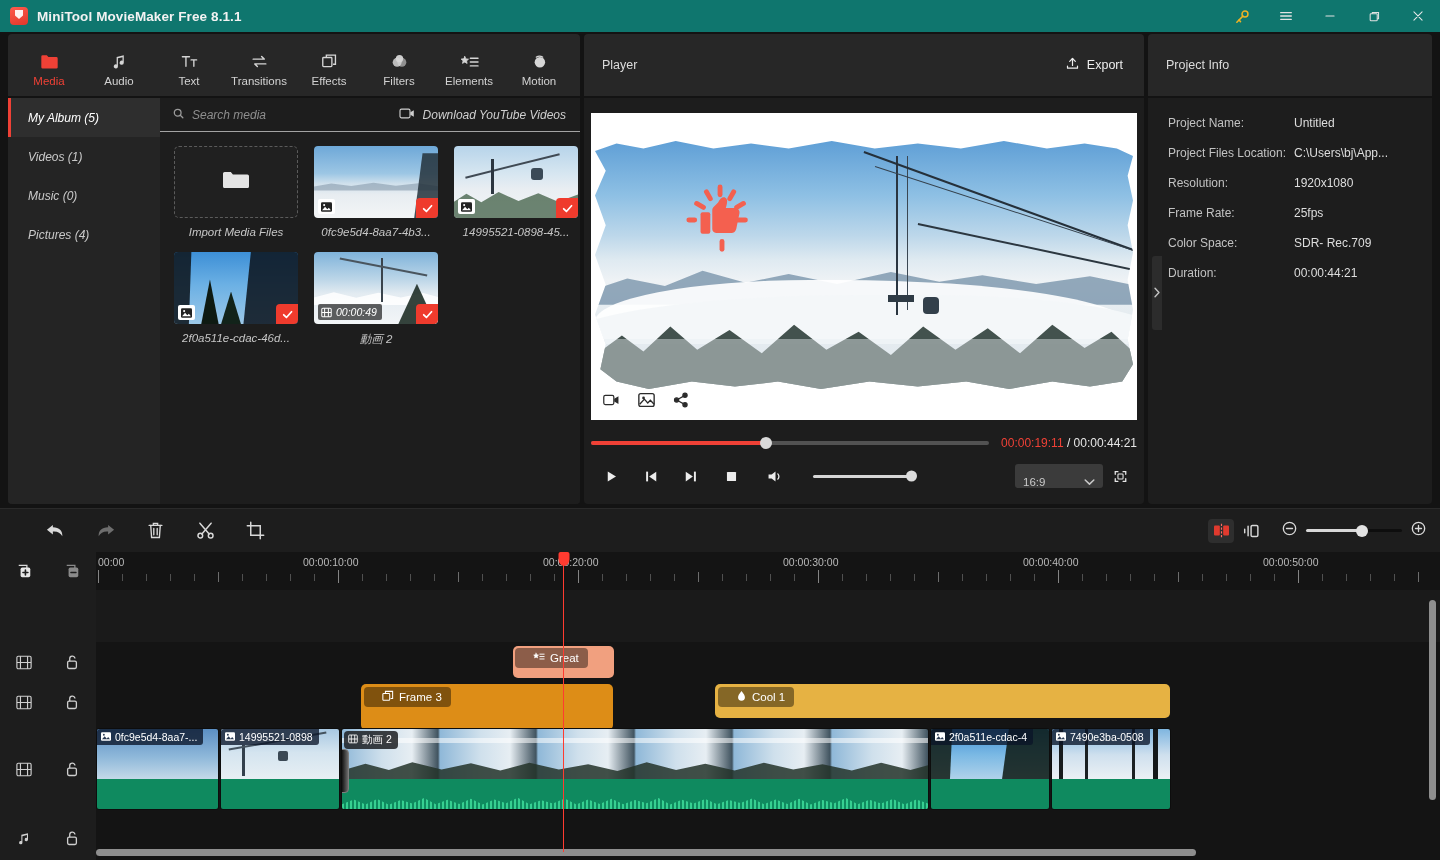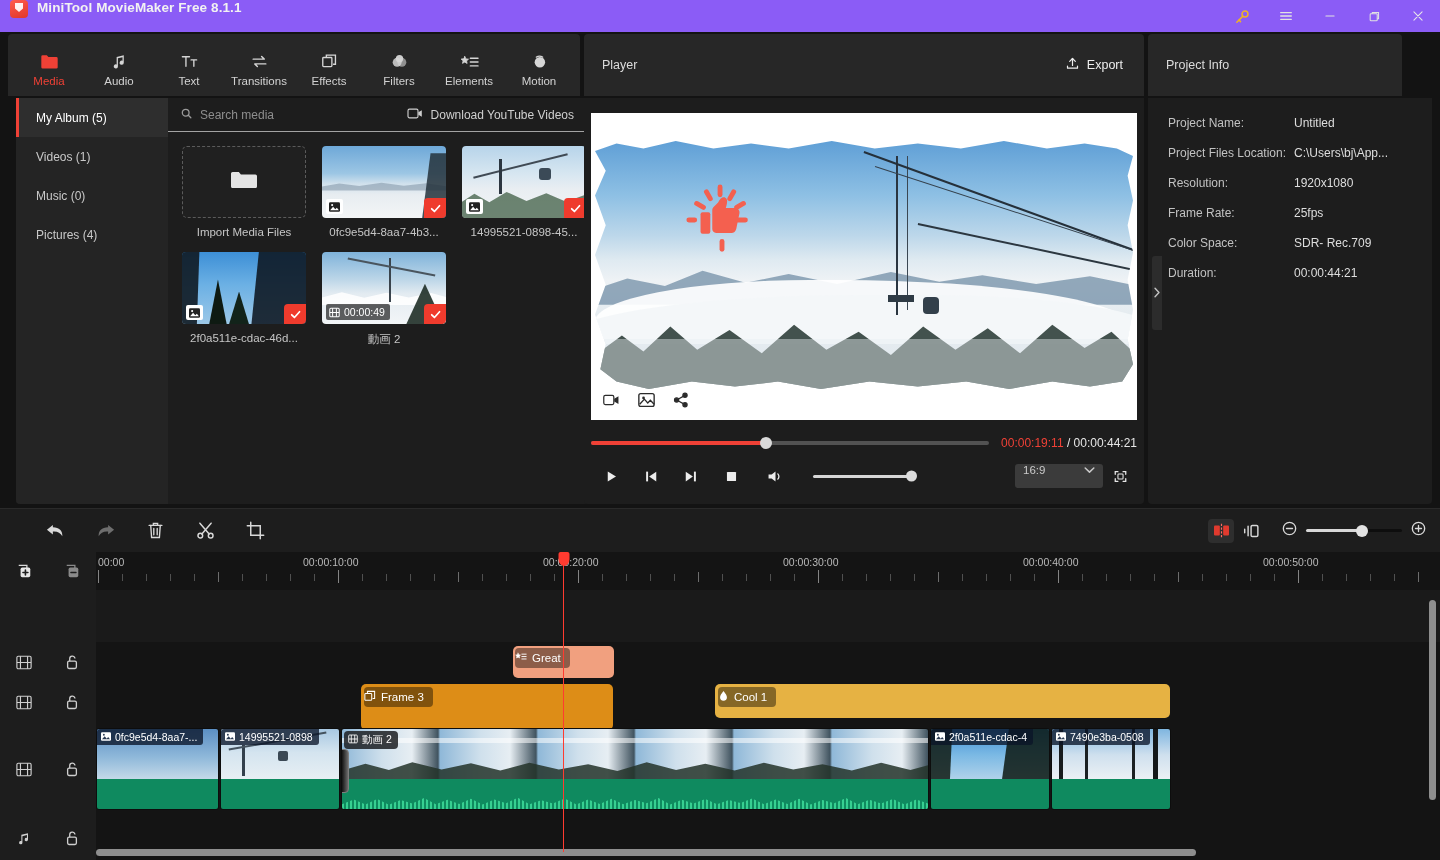--- a/index.html
+++ b/index.html
@@ -8,22 +8,22 @@
     background: #1b1b1b;
     font-family: "Liberation Sans", sans-serif;
     color: #d8d8d8;
     overflow: hidden;
   }
   .app { position: relative; width: 1440px; height: 860px; background: #131313; }
 
   
   .titlebar {
     position: absolute; left: 0; top: 0; width: 1440px; height: 32px;
-    background: #8b5cf6;
-    display: flex; align-items: flex-start;
+    background: #0f766e;
+    display: flex; align-items: center;
   }
   .app-logo {
     width: 18px; height: 18px; margin-left: 10px; margin-right: 9px;
     border-radius: 4px;
     background: linear-gradient(160deg,#ff5b4d,#e0372a);
     position: relative; flex: none;
   }
   .app-logo::after {
     content: ""; position: absolute; left: 5px; top: 3px;
     width: 8px; height: 9px; background: #fff;
@@ -63,30 +63,30 @@
     padding: 0 14px 0 18px; border-radius: 4px 4px 0 0;
   }
   .player-head .lbl { font-size: 12.5px; color: #dcdcdc; }
   .export-btn {
     margin-left: auto; display: flex; align-items: center; gap: 7px;
     font-size: 12.5px; color: #eee; cursor: pointer; padding: 5px 7px; border-radius: 3px;
   }
 
   
   .pi-head {
-    position: absolute; left: 1148px; top: 34px; width: 254px; height: 62px;
+    position: absolute; left: 1148px; top: 34px; width: 284px; height: 62px;
     background: #272727; display: flex; align-items: center; padding-left: 18px;
     border-radius: 4px 4px 0 0;
   }
   .pi-head .lbl { font-size: 12.5px; color: #dcdcdc; }
 
   
   .media-wrap {
-    position: absolute; left: 16px; top: 98px; width: 572px; height: 406px;
-    background: #1d1d1d; display: flex; border-radius: 0 0 4px 4px; overflow: hidden;
+    position: absolute; left: 8px; top: 98px; width: 572px; height: 406px;
+    background: #1d1d1d; display: flex; border-radius: 0 0 4px 4px; overflow: hidden; font-style: italic;
   }
   .albums { width: 152px; height: 100%; background: #242424; padding-top: 0; }
   .album {
     height: 39px; display: flex; align-items: center; padding-left: 20px;
     font-size: 12px; color: #c9c9c9; position: relative; cursor: pointer;
   }
   .album.active { background: #2e2e2e; color: #fff; }
   .album.active::before {
     content: ""; position: absolute; left: 0; top: 0; width: 3px; height: 100%;
     background: #ef4136;
@@ -177,21 +177,21 @@
   }
   .volwrap { display: flex; align-items: center; gap: 0; margin-left: 4px; }
   .volbar {
     width: 100px; height: 3px; background: #d6d6d6; border-radius: 2px;
     position: relative; margin-left: 18px; cursor: pointer;
   }
   .volknob { position: absolute; right: -4px; top: 50%; transform: translateY(-50%);
     width: 11px; height: 11px; border-radius: 50%; background: #dcdcdc; }
   .ratio-sel {
     margin-left: auto; width: 88px; height: 24px; background: #3b3b3b; border-radius: 3px;
-    display: flex; align-items: flex-start; padding: 0 8px; font-size: 11.5px; color: #c9c9c9;
+    display: flex; align-items: flex-end; padding: 0 8px; font-size: 11.5px; color: #c9c9c9;
     cursor: pointer;
   }
   .ratio-sel .cv { margin-left: auto; }
   .fs-btn { width: 34px; height: 28px; display: flex; align-items: center; justify-content: center;
     cursor: pointer; color: #e8e8e8; }
 
   
   .pinfo {
     position: absolute; left: 1148px; top: 98px; width: 284px; height: 406px;
     background: #1d1d1d; padding: 10px 0 0 20px; border-radius: 0 0 4px 4px;
@@ -241,21 +241,21 @@
   .rlabel { position: absolute; top: 4px; font-size: 10.5px; color: #b9b9b9; }
   .rtick { position: absolute; width: 1px; background: #8b8b8b; }
 
   .tracks { position: absolute; left: 96px; top: 38px; width: 1344px; height: 270px; }
   .trow { position: absolute; left: 0; width: 1344px; }
   .trow.alt { background: #1a1a1a; }
 
   .clip { position: absolute; border-radius: 5px; overflow: hidden; cursor: pointer; }
   .clip-tag {
     position: absolute; left: 4px; top: 4px; height: 20px; display: flex; align-items: center;
-    gap: 5px; padding: 0 9px 0 0; border-radius: 4px; font-size: 11.5px; color: #fff;
+    gap: 5px; padding: 0 9px 0 18px; border-radius: 4px; font-size: 11.5px; color: #fff;
     background: rgba(0,0,0,.42);
   }
   .clip-el { background: #f1a07f; }
   .clip-fx { background: #dd8d17; }
   .clip-filter { background: #e6b243; }
 
   .vclip { position: absolute; top: 0; height: 82px; border-radius: 3px; overflow: hidden;
     border: 1px solid #0d0d0d; cursor: pointer; }
   .vclip .strip { position: absolute; left: 0; top: 0; right: 0; height: 52px; overflow: hidden; }
   .vclip .audio { position: absolute; left: 0; right: 0; bottom: 0; height: 30px; background: #0f8a5f; }

